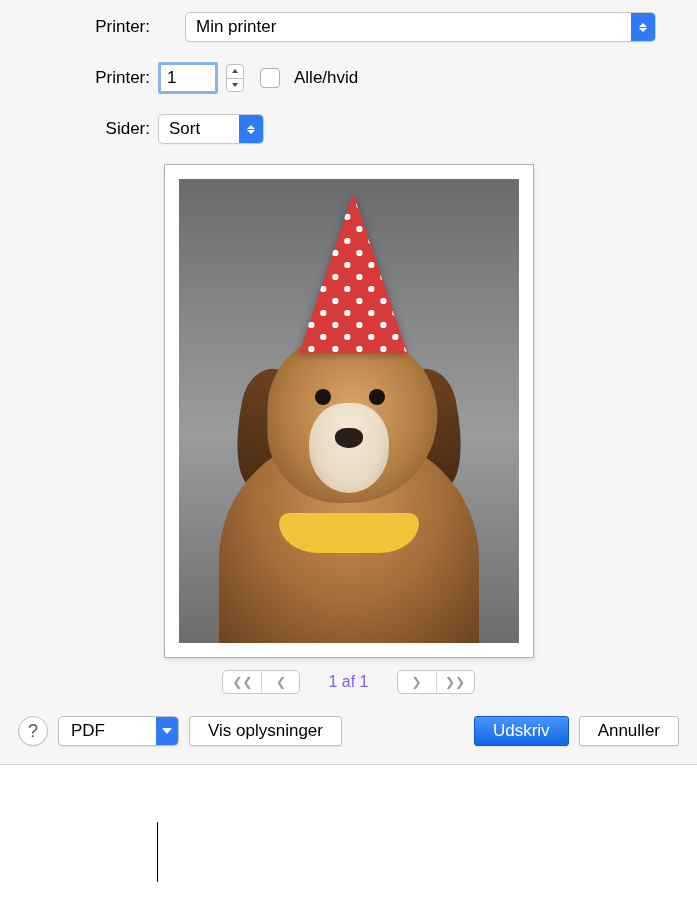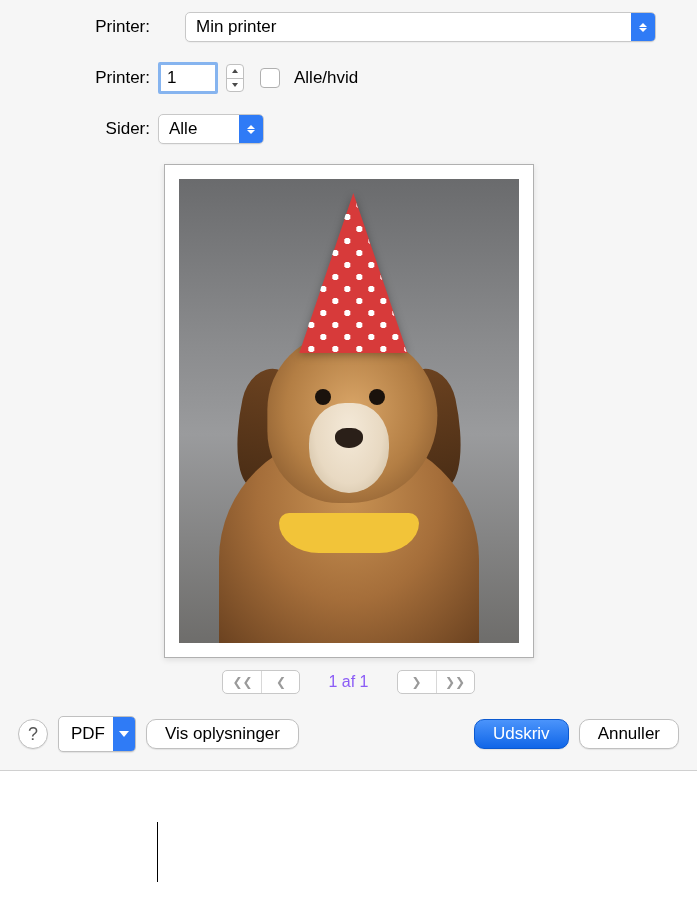--- a/index.html
+++ b/index.html
@@ -300,25 +300,26 @@
       color: #555;
       box-shadow: 0 1px 1px rgba(0,0,0,0.08);
       cursor: pointer;
     }
     .pdf-btn {
       display: flex;
       align-items: center;
       border: 1px solid #c0c0c0;
       border-radius: 5px;
       background: #fff;
-      height: 36px;
+      height: 30px;
       padding: 0 0 0 12px;
       box-shadow: 0 1px 1px rgba(0,0,0,0.08);
       cursor: pointer;
       overflow: hidden;
+      gap: 43px;
     }
     .pdf-text {
       padding-right: 8px;
     }
     .pdf-arrow {
       background: #2f7bf6;
       width: 22px;
       height: 100%;
       display: flex;
       align-items: center;
@@ -327,21 +328,21 @@
     .pdf-arrow-down {
       width: 0;
       height: 0;
       border-left: 5px solid transparent;
       border-right: 5px solid transparent;
       border-top: 6px solid #fff;
     }
     .btn {
       height: 30px;
       padding: 0 18px;
-      border-radius: 10px;
+      border-radius: 3px;
       border: 1px solid #c0c0c0;
       background: #fff;
       font-size: 17px;
       display: flex;
       align-items: center;
       box-shadow: 0 1px 1px rgba(0,0,0,0.08);
       cursor: pointer;
     }
     .btn-primary {
       background: linear-gradient(180deg, #4b94fb 0%, #1066e8 100%);
@@ -389,21 +390,21 @@
           </div>
       </div>
       <div class="checkbox"></div>
       <span>Alle/hvid</span>
     </div>
   </div>
 
   <div class="form-row">
     <div class="label">Sider:</div>
     <div class="popup select-pages">
-      <span class="popup-text">Alle</span>
+      <span class="popup-text">Sort</span>
       <span class="popup-arrows">
         <span class="popup-arrow-up"></span>
         <span class="popup-arrow-down"></span>
       </span>
     </div>
   </div>
 
   <div class="preview-area">
     <div class="preview-sheet">
       <div class="preview-photo">

